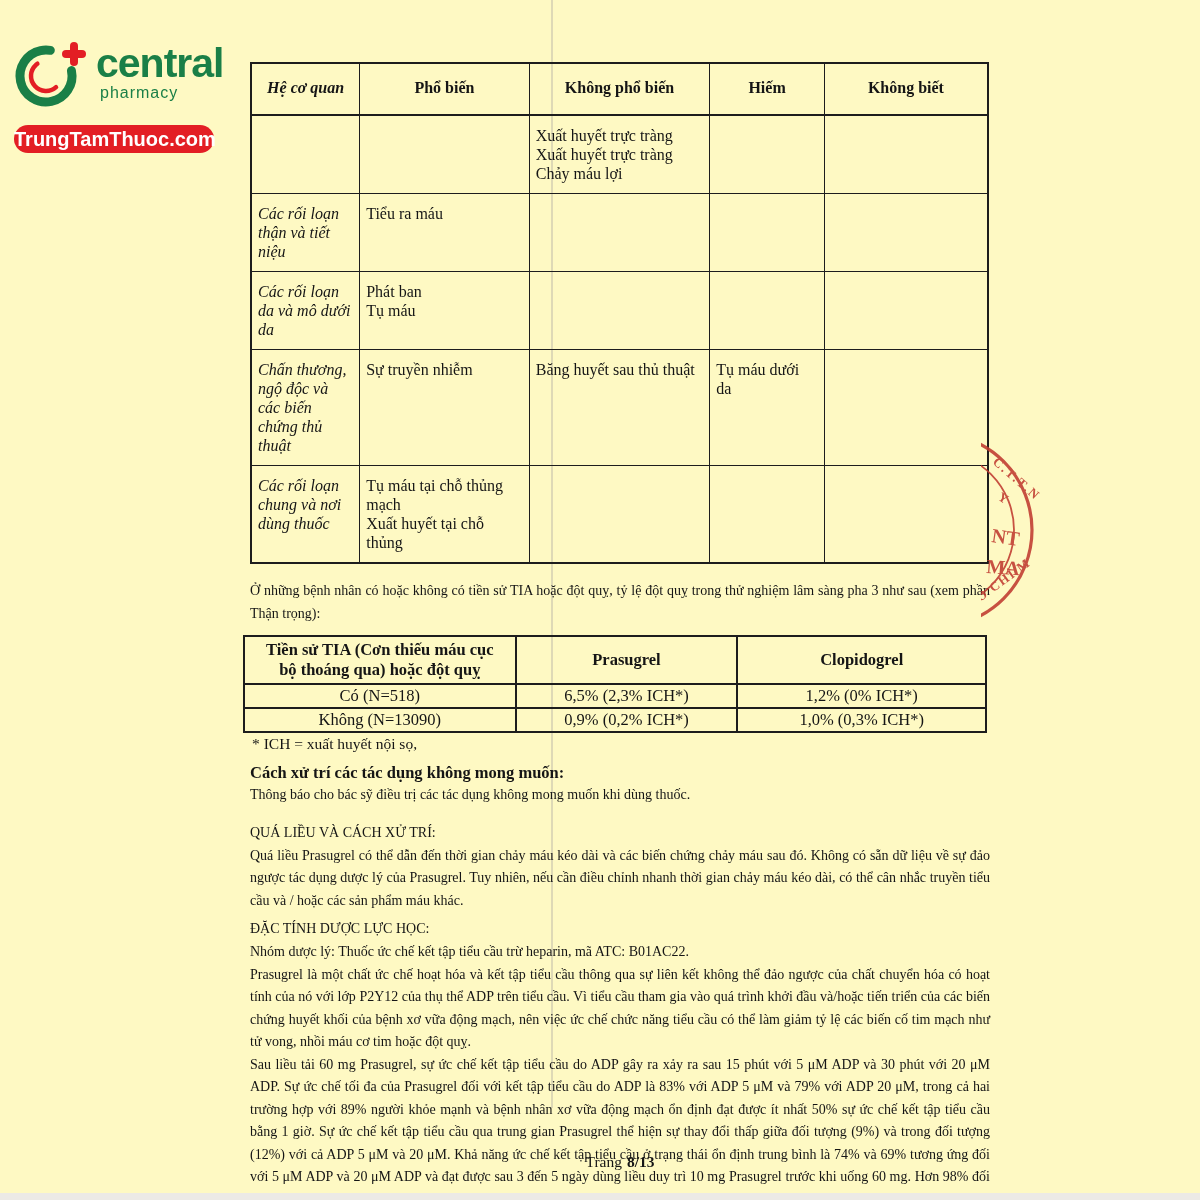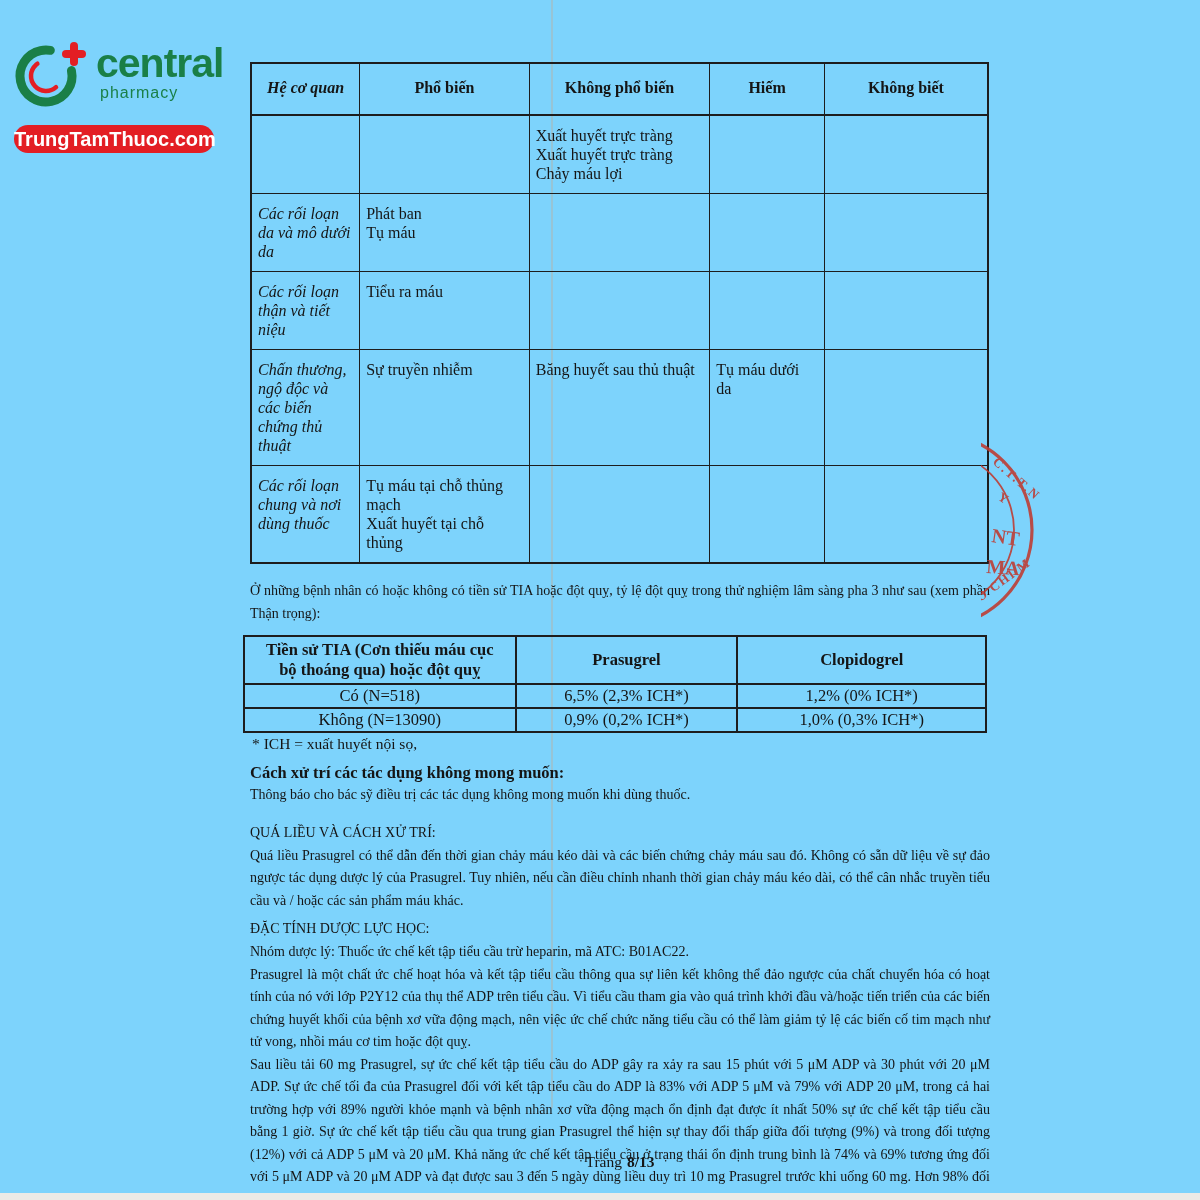--- a/index.html
+++ b/index.html
@@ -1,16 +1,16 @@
 <!DOCTYPE html>
 <html><head>
 <meta charset="utf-8">
 <style>
   html,body{margin:0;padding:0;background:#fff;}
-  .page{position:relative;width:1200px;height:1200px;background:#7dd3fc;overflow:hidden;
+  .page{position:relative;width:1200px;height:1200px;background:#fef9c3;overflow:hidden;
         font-family:"Liberation Serif", serif;color:#151515;}
   .fold-line{position:absolute;left:551px;top:0;width:2px;height:1108px;background:rgba(184,178,166,0.45);}
   .page-bottom-edge{position:absolute;left:0;bottom:0;width:100%;height:7px;background:#eceae6;}
 
   
   .logo{position:absolute;left:12px;top:34px;font-family:"Liberation Sans", sans-serif;width:220px;}
   .brand-row{display:flex;align-items:flex-start;}
   .brand-text{margin-left:8px;margin-top:10px;}
   .brand-name{color:#1a7f47;font-weight:bold;font-size:41px;line-height:38px;letter-spacing:-1px;}
   .brand-sub{color:#1a7f47;font-size:16px;line-height:20px;margin-top:1px;margin-left:4px;letter-spacing:1px;}
@@ -105,30 +105,30 @@
         <tr>
           <td class="lbl preline"></td>
           <td class="preline"></td>
           <td class="preline">Xuất huyết trực tràng
 Xuất huyết trực tràng
 Chảy máu lợi</td>
           <td class="preline"></td>
           <td class="preline"></td>
         </tr>
         <tr>
+          <td class="lbl preline">Các rối loạn thận và tiết niệu</td>
+          <td class="preline">Tiểu ra máu</td>
+          <td class="preline"></td>
+          <td class="preline"></td>
+          <td class="preline"></td>
+        </tr>
+        <tr>
           <td class="lbl preline">Các rối loạn da và mô dưới da</td>
           <td class="preline">Phát ban
 Tụ máu</td>
-          <td class="preline"></td>
-          <td class="preline"></td>
-          <td class="preline"></td>
-        </tr>
-        <tr>
-          <td class="lbl preline">Các rối loạn thận và tiết niệu</td>
-          <td class="preline">Tiểu ra máu</td>
           <td class="preline"></td>
           <td class="preline"></td>
           <td class="preline"></td>
         </tr>
         <tr>
           <td class="lbl preline">Chấn thương, ngộ độc và các biến chứng thủ thuật</td>
           <td class="preline">Sự truyền nhiễm</td>
           <td class="preline">Băng huyết sau thủ thuật</td>
           <td class="preline">Tụ máu dưới da</td>
           <td class="preline"></td>

